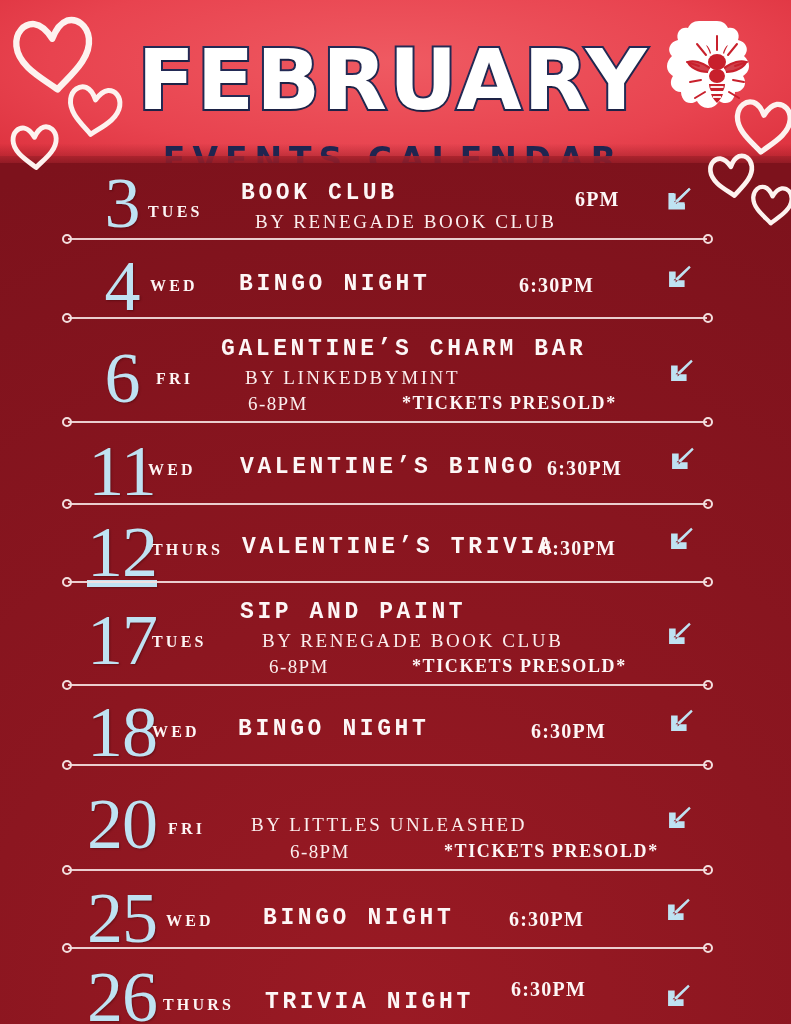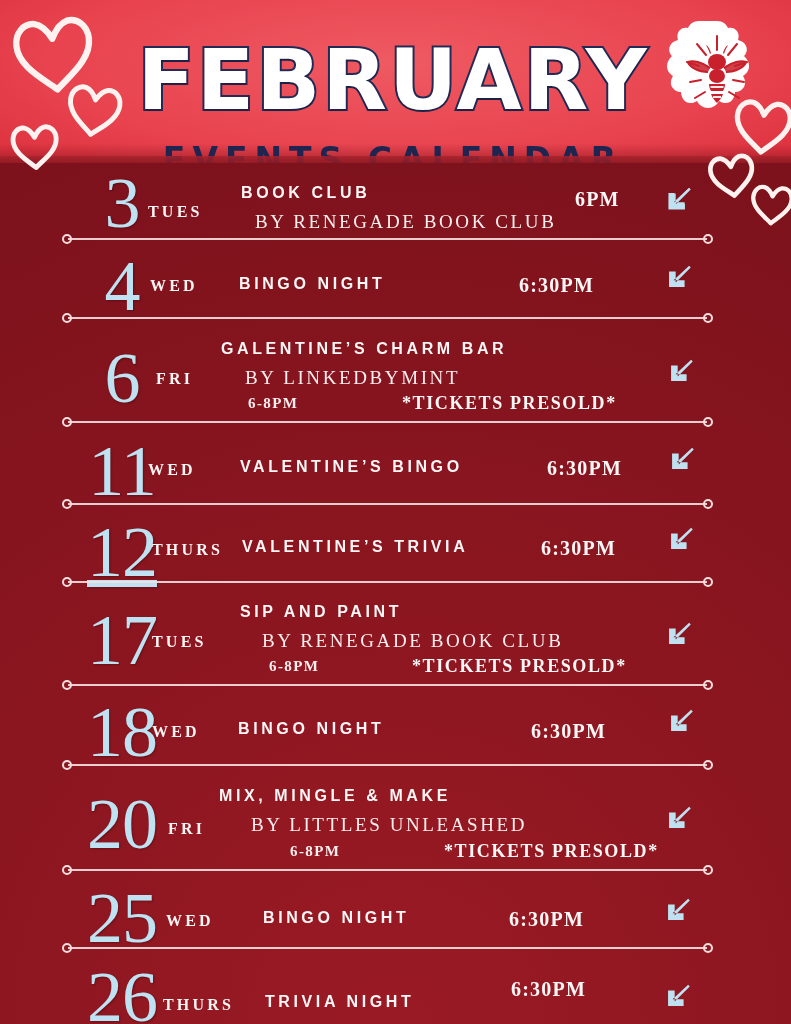--- a/index.html
+++ b/index.html
@@ -119,23 +119,23 @@
     font-family: "Liberation Serif", serif;
     font-weight: bold;
     font-size: 16px;
     line-height: 18px;
     letter-spacing: 3.2px;
     color: #fdf4f4;
     white-space: nowrap;
   }
   .event-title {
     position: absolute;
-    font-family: Liberation Sans, sans-serif;
-    font-weight: bold;
-    font-size: 16px;
+    font-family: Liberation Mono, monospace;
+    font-weight: bold;
+    font-size: 23px;
     line-height: 26px;
     letter-spacing: 3.6px;
     color: #fdf6f6;
     white-space: nowrap;
   }
   .event-by {
     position: absolute;
     font-family: "Liberation Serif", serif;
     font-weight: normal;
     font-size: 19px;
@@ -151,22 +151,22 @@
     font-weight: bold;
     font-size: 20px;
     line-height: 22px;
     letter-spacing: 1.2px;
     color: #fdf6f6;
     white-space: nowrap;
   }
   .event-span {
     position: absolute;
     font-family: "Liberation Serif", serif;
-    font-weight: bold;
-    font-size: 15px;
+    font-weight: normal;
+    font-size: 19px;
     line-height: 21px;
     letter-spacing: 1.4px;
     color: #fbeeee;
     white-space: nowrap;
   }
   .event-note {
     position: absolute;
     font-family: "Liberation Serif", serif;
     font-weight: bold;
     font-size: 18px;
@@ -416,21 +416,20 @@
       <div class="divider" style="top:68px;">
         <div class="ring left"></div>
         <div class="line"></div>
         <div class="ring right"></div>
       </div>
     </div>
 
     <div class="event-row" style="height:105px;">
       <div class="day-number" style="top:17px;">20</div>
       <div class="weekday" style="left:168px; top:49px;">FRI</div>
-      <div class="event-title" style="left:219px; top:12px;">MIX, MINGLE &amp; MAKE</div>
       <div class="event-by" style="left:251px; top:43px;">BY LITTLES UNLEASHED</div>
       <div class="event-span" style="left:290px; top:70px;">6-8PM</div>
       <div class="event-note" style="left:444px; top:70px;">*TICKETS PRESOLD*</div>
       <div class="arrow-icon" style="left:661px; top:31px;">
         <svg viewBox="0 0 32 32">
             <path d="M26.5 4.5 L28 6 L13.8 20.2 L13.8 9.8 L7.6 9.8 L7.6 24.4 L22.2 24.4 L22.2 18.2 L11.8 18.2 Z" fill="#bfe2f2"></path>
           </svg>
       </div>
       <div class="divider" style="top:93px;">
         <div class="ring left"></div>

